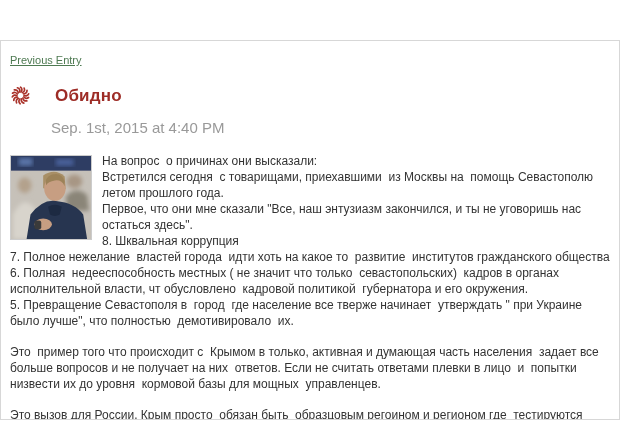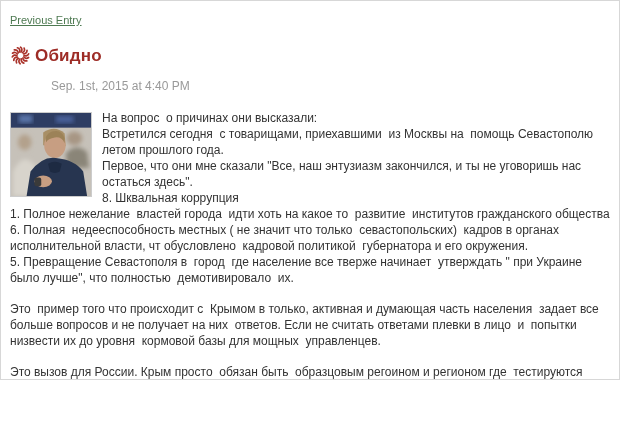--- a/index.html
+++ b/index.html
@@ -6,44 +6,45 @@
   html, body { background: #ffffff; }
   body { font-family: "Liberation Sans", "DejaVu Sans", sans-serif; }
   .page {
     position: relative;
     width: 620px;
     height: 380px;
     background: #ffffff;
     border: 1px solid #d7d7d7;
     padding: 9px 8px 6px 9px;
     overflow: hidden;
+    margin-top: 40px;
   }
   .prev-link {
     display: inline-block;
     font-size: 11px;
     color: #4e7a52;
     text-decoration: underline;
     cursor: pointer;
   }
   .title-row {
     margin-top: 17px;
     display: flex;
     align-items: center;
-    gap: 4px;
+    gap: 24px;
   }
   .pin-icon { width: 21px; height: 21px; flex: 0 0 auto; }
   .post-title {
     font-size: 17px;
     font-weight: bold;
     color: #9d2c26;
     letter-spacing: 0.2px;
   }
   .post-date {
     margin: 13px 0 0 41px;
-    font-size: 12px;
+    font-size: 15px;
     color: #999999;
   }
   .post-body {
     margin-top: 17px;
     font-size: 12px;
     line-height: 16px;
     color: #333333;
   }
   .userpic {
     float: left;
@@ -120,21 +121,21 @@
         <rect x="24" y="66" width="7" height="9" rx="2" fill="#3a3a3a"></rect>
       </svg>
     </span>
 
     <div class="pre para-gap">На вопрос  о причинах они высказали:</div>
 
     <div class="pre">Встретился сегодня  с товарищами, приехавшими  из Москвы на  помощь Севастополю  летом прошлого года.
 Первое, что они мне сказали "Все, наш энтузиазм закончился, и ты не уговоришь нас  остаться здесь".</div>
 
     <div class="pre">8. Шквальная коррупция</div>
-    <div class="pre">1. Полное нежелание  властей города  идти хоть на какое то  развитие  институтов гражданского общества</div>
+    <div class="pre">7. Полное нежелание  властей города  идти хоть на какое то  развитие  институтов гражданского общества</div>
     <div class="pre">6. Полная  недееспособность местных ( не значит что только  севастопольских)  кадров в органах исполнительной власти, чт обусловлено  кадровой политикой  губернатора и его окружения.</div>
     <div class="pre">5. Превращение Севастополя в  город  где население все тверже начинает  утверждать " при Украине  было лучше", что полностью  демотивировало  их.</div>
 
     <div class="pre para-gap">Это  пример того что происходит с  Крымом в только, активная и думающая часть населения  задает все больше вопросов и не получает на них  ответов. Если не считать ответами плевки в лицо  и  попытки  низвести их до уровня  кормовой базы для мощных  управленцев.</div>
 
     <div class="pre para-gap">Это вызов для России. Крым просто  обязан быть  образцовым регоином и регионом где  тестируются лучшие практики управления и взаимодействия общества и  власти. Именно с  такой же мотивацией приехал в Крым и я.</div>
   </div>
 
 </div>
 

